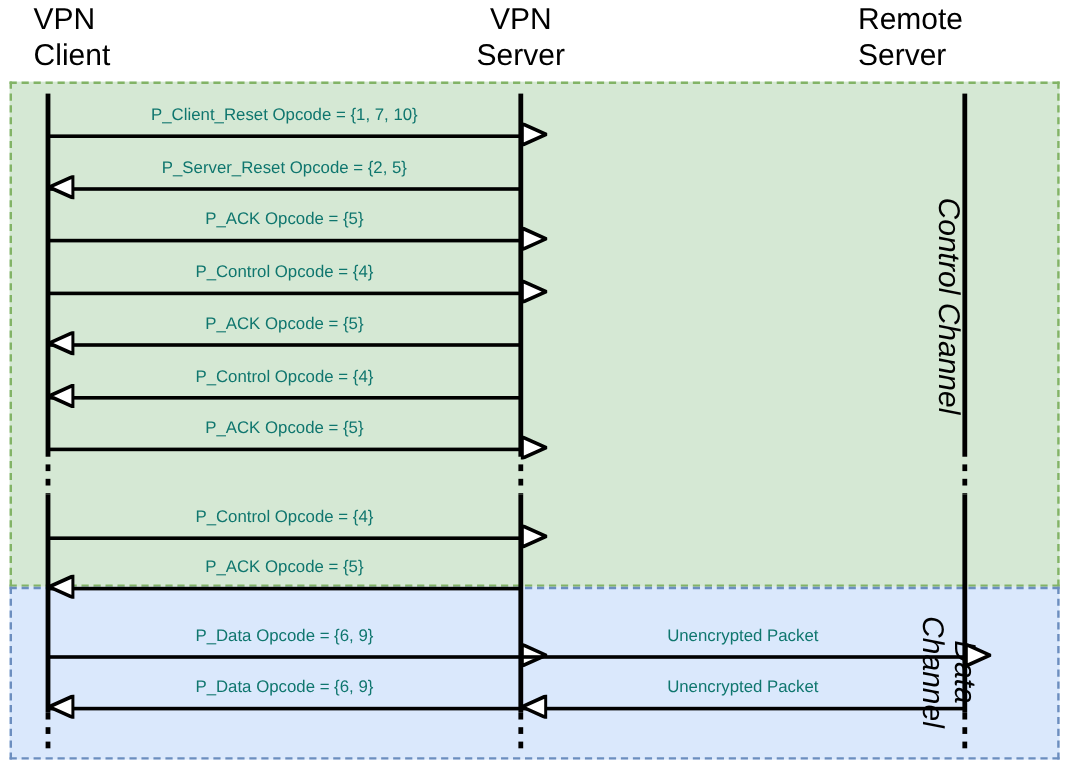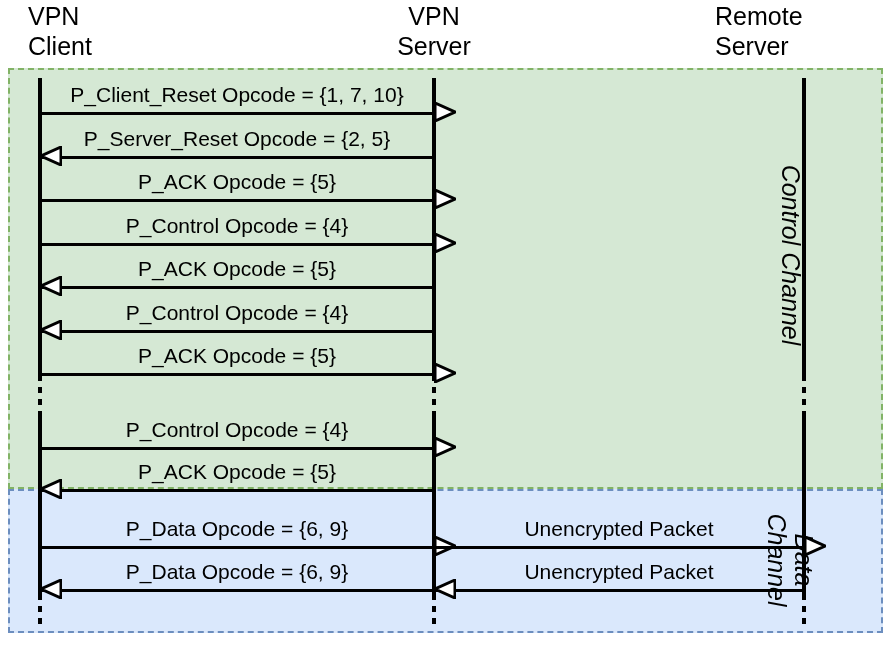--- a/index.html
+++ b/index.html
@@ -105,23 +105,23 @@
     height: 0;
   }
   
   .msg-head svg { display: block; }
   .msg-label {
     position: absolute;
     left: 0;
     right: 0;
     bottom: 7px;
     text-align: center;
-    font-size: 21px;
+    font-size: 14px;
     line-height: 20px;
-    color: #000000;
+    color: #0f766e;
     white-space: nowrap;
   }
 </style>
 </head>
 <body>
 
 <div id="diagram">
 
   <div class="band control"></div>
   <div class="band data"></div>

